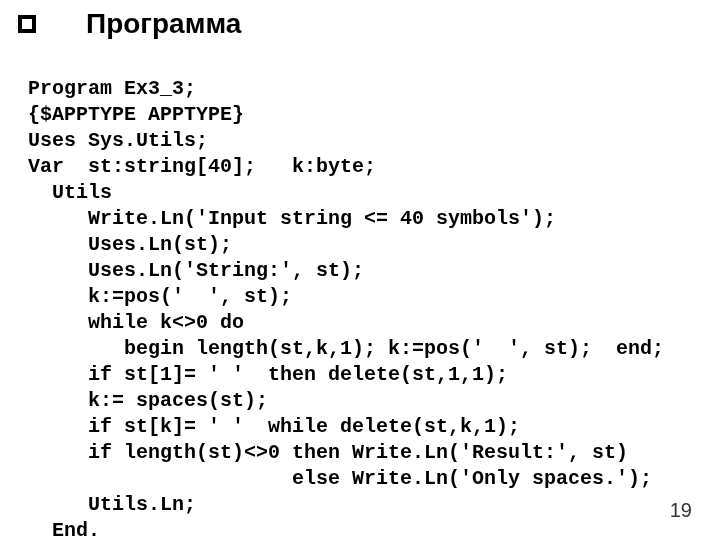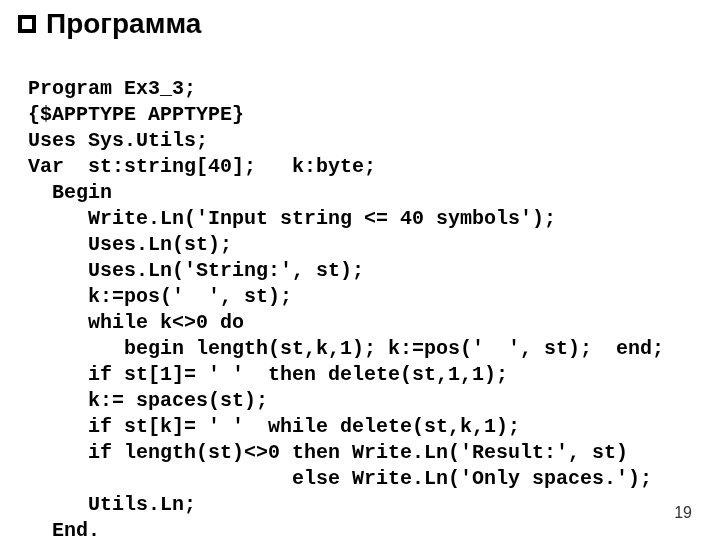--- a/index.html
+++ b/index.html
@@ -38,54 +38,55 @@
     left: 4px;
     top: 4px;
     width: 10px;
     height: 10px;
     background: #fff;
   }
   .title {
     font-size: 28px;
     font-weight: bold;
     color: #000;
+    margin-left: 40px;
   }
   .code {
     font-family: "Courier New", monospace;
     font-size: 20px;
     font-weight: bold;
     line-height: 1.3;
     white-space: pre;
     color: #000;
   }
   .page-num {
     position: absolute;
     right: 28px;
     bottom: 18px;
-    font-size: 16px;
+    font-size: 20px;
     color: #333;
     font-family: Arial, sans-serif;
     font-weight: normal;
   }
 </style>
 </head>
 <body>
 
 <div class="slide">
   <div class="title-row">
     <div class="bullet"></div>
     <div class="title">Программа</div>
   </div>
 
   <div class="code">
 <span>Program Ex3_3;</span>
 <span>{$APPTYPE APPTYPE}</span>
 <span>Uses Sys.Utils;</span>
 <span>Var  st:string[40];   k:byte;</span>
-<span>  Begin</span>
+<span>  Utils</span>
 <span>     Write.Ln('Input string &lt;= 40 symbols');</span>
 <span>     Uses.Ln(st);</span>
 <span>     Uses.Ln('String:', st);</span>
 <span>     k:=pos('  ', st);</span>
 <span>     while k&lt;&gt;0 do</span>
 <span>        begin length(st,k,1); k:=pos('  ', st);  end;</span>
 <span>     if st[1]= ' '  then delete(st,1,1);</span>
 <span>     k:= spaces(st);</span>
 <span>     if st[k]= ' '  while delete(st,k,1);</span>
 <span>     if length(st)&lt;&gt;0 then Write.Ln('Result:', st)</span>

